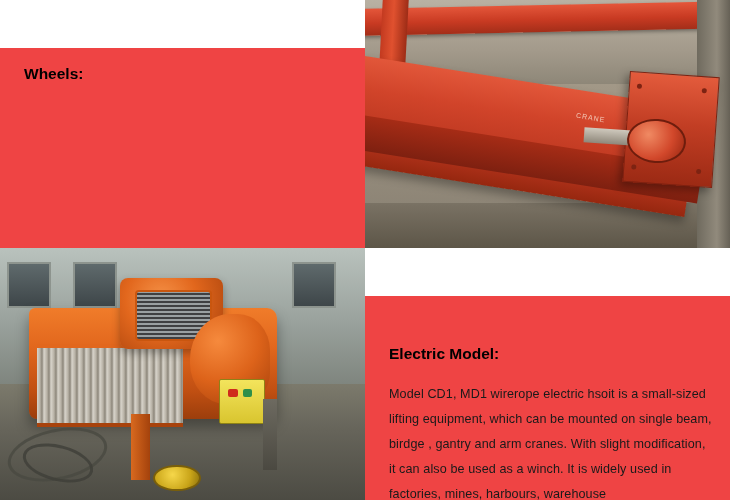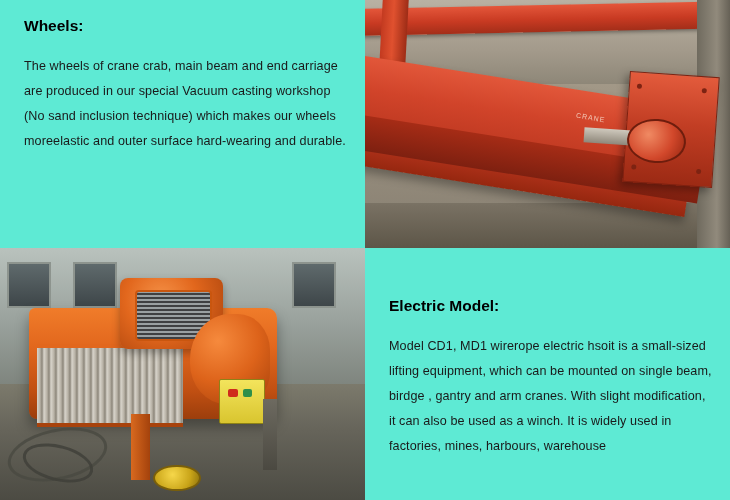--- a/index.html
+++ b/index.html
@@ -25,21 +25,22 @@
     width: 730px;
     height: 500px;
   }
   .cell {
     position: relative;
     overflow: hidden;
   }
   .text-cell {
     padding: 8px 18px 8px 24px;
     box-sizing: border-box;
-    background: #5eead4;
+    background: #ef4444;
+    margin-top: 48px;
   }
   .heading {
     font-size: 15.5px;
     font-weight: bold;
     color: #000000;
     margin: 8px 0 18px 0;
     line-height: 1.3;
   }
   .body-text {
     font-size: 12.6px;
@@ -296,21 +297,20 @@
   }
 </style>
 </head>
 <body>
 
 <div class="page">
   <div class="grid">
 
     <div class="cell text-cell">
       <h2 class="heading">Wheels:</h2>
-      <p class="body-text">The wheels of crane crab, main beam and end carriage are produced in our special Vacuum casting workshop (No sand inclusion technique) which makes our wheels moreelastic and outer surface hard-wearing and durable.</p>
     </div>
 
     <div class="cell">
       <div class="photo photo-girder">
         <div class="girder-wall-top"></div>
         <div class="girder-wall-mid"></div>
         <div class="girder-top-beam"></div>
         <div class="girder-vert"></div>
         <div class="girder-floor"></div>
         <div class="girder-pillar"></div>

